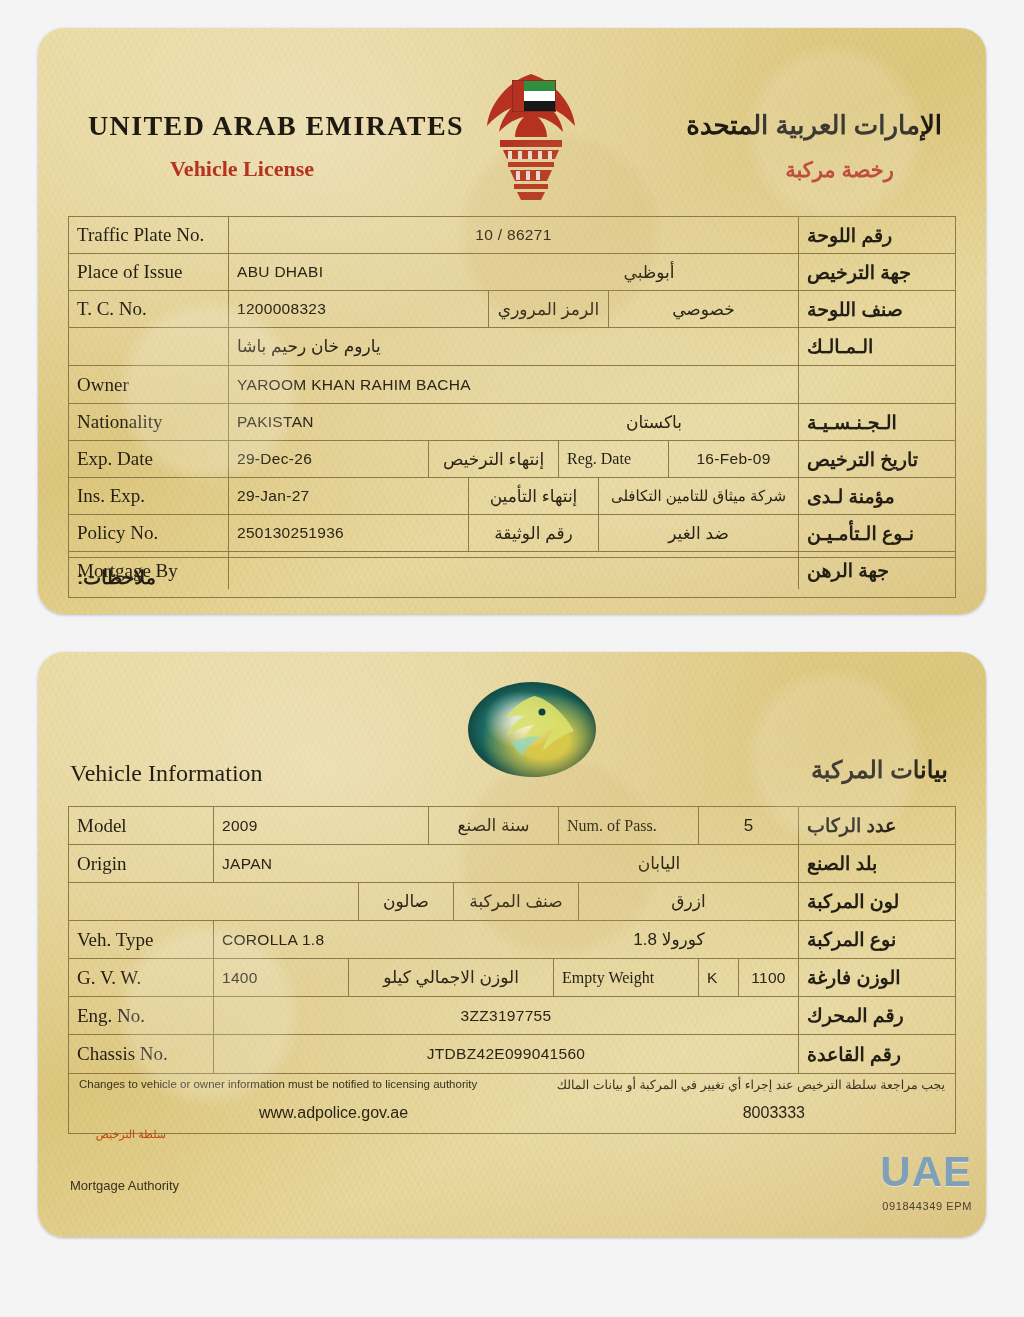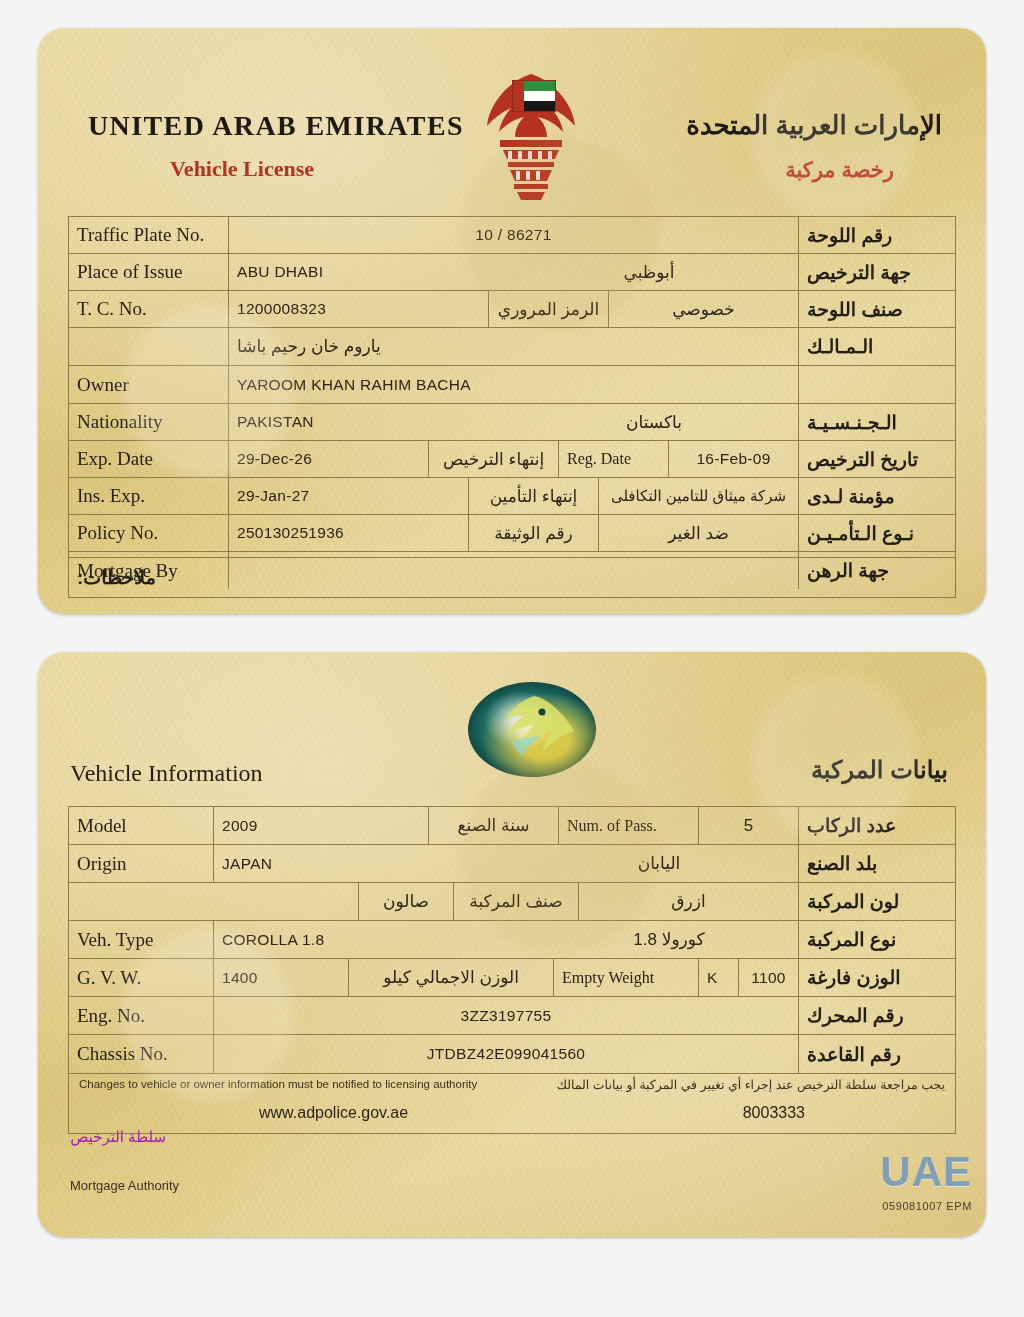--- a/index.html
+++ b/index.html
@@ -217,22 +217,22 @@
   .note-tel {
     position: absolute;
     right: 150px; top: 30px;
     font-size: 16px;
     color: #2b2417;
   }
   .auth-ar {
     position: absolute;
     right: 858px; top: 1128px;
     direction: rtl;
-    font-size: 15px;
-    color: #a21caf;
+    font-size: 11px;
+    color: #c2410c;
   }
   .auth-en {
     position: absolute;
     left: 70px; top: 1178px;
     font-size: 13px;
     color: #3a3120;
   }
   .uae-mark {
     position: absolute;
     right: 52px; top: 1148px;
@@ -446,15 +446,15 @@
       <div class="note-en">Changes to vehicle or owner information must be notified to licensing authority</div>
       <div class="note-ar">يجب مراجعة سلطة الترخيص عند إجراء أي تغيير في المركبة أو بيانات المالك</div>
       <div class="note-web">www.adpolice.gov.ae</div>
       <div class="note-tel">8003333</div>
     </div>
   </div>
 
   <div class="auth-ar">سلطة الترخيص</div>
   <div class="auth-en">Mortgage Authority</div>
   <div class="uae-mark">UAE</div>
-  <div class="serial">059081007  EPM</div>
+  <div class="serial">091844349  EPM</div>
 
 </div>
 
 </body></html>

